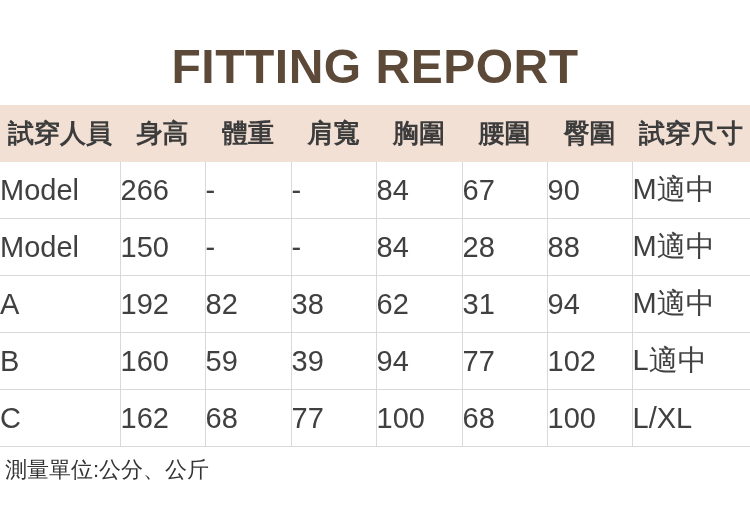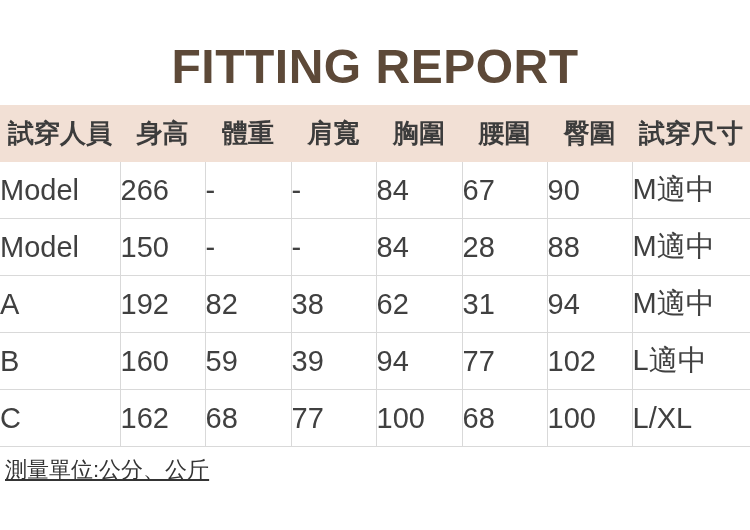--- a/index.html
+++ b/index.html
@@ -53,21 +53,20 @@
   table.fit-table td:first-child { border-left: 0; }
   table.fit-table td:last-child  { border-right: 0; }
   table.fit-table tbody tr:first-child td { border-top: 0; }
   .notes {
     padding: 7px 6px 0 5px;
   }
   .note-line {
     font-size: 22px;
     line-height: 31px;
     color: #343434;
-    text-decoration: underline;
   }
 </style>
 </head>
 <body>
 
 <div class="report-title">FITTING REPORT</div>
 
 <table class="fit-table">
   <colgroup>
     <col style="width:120px">

